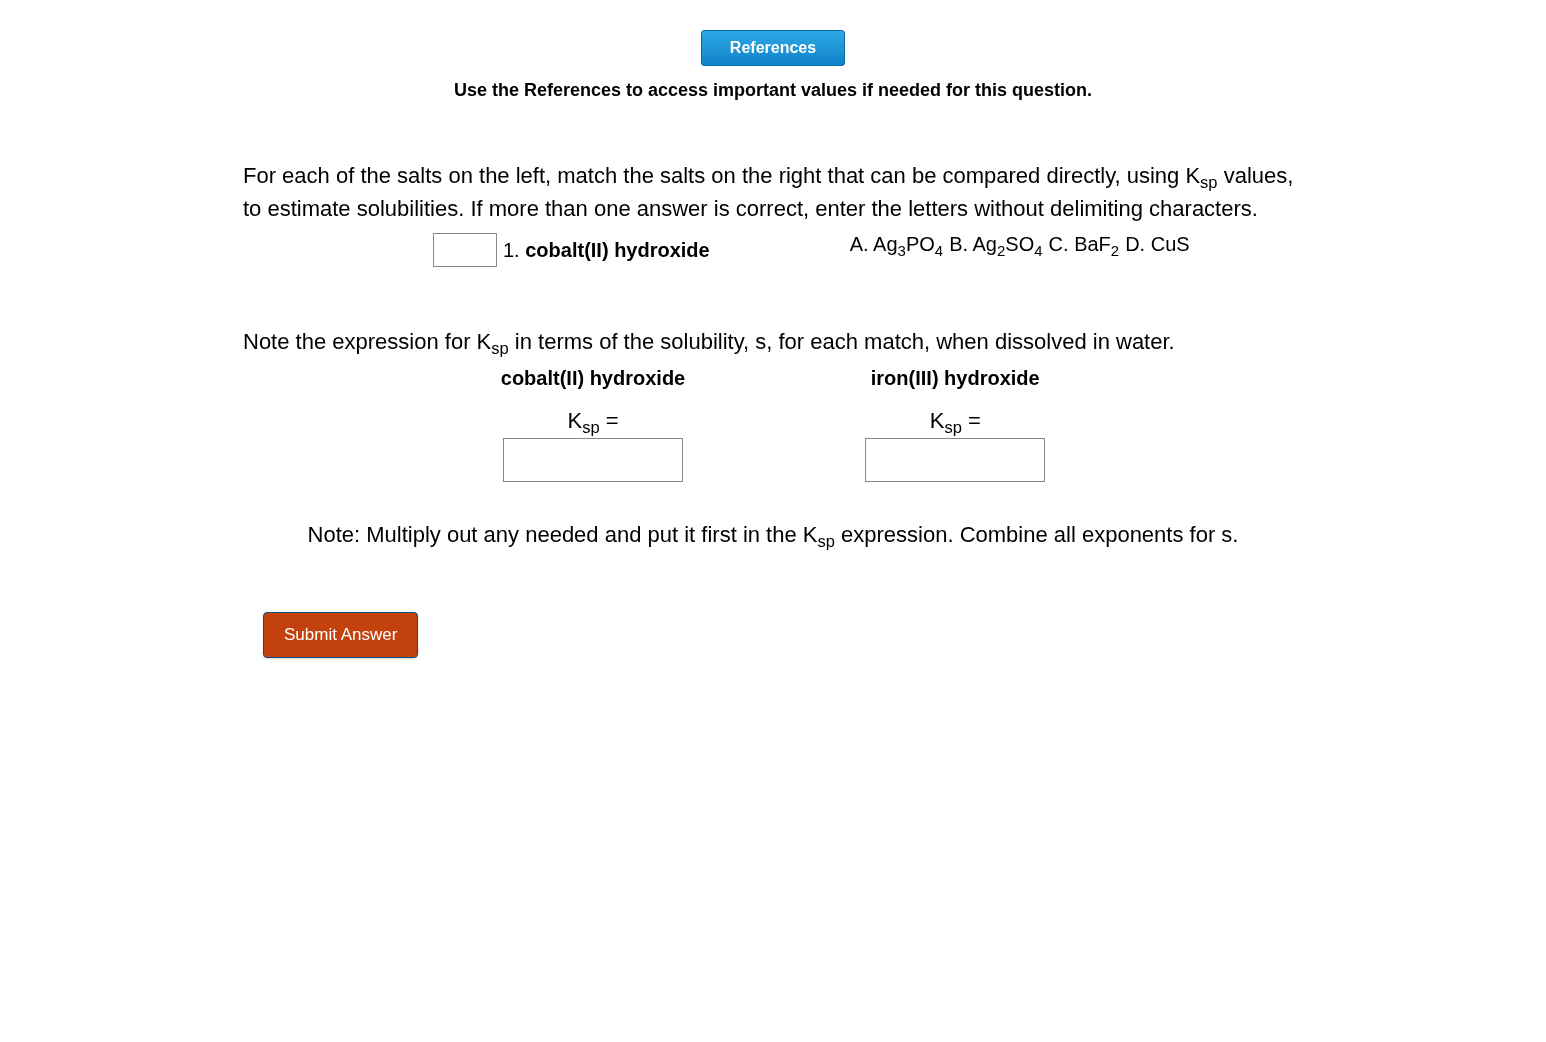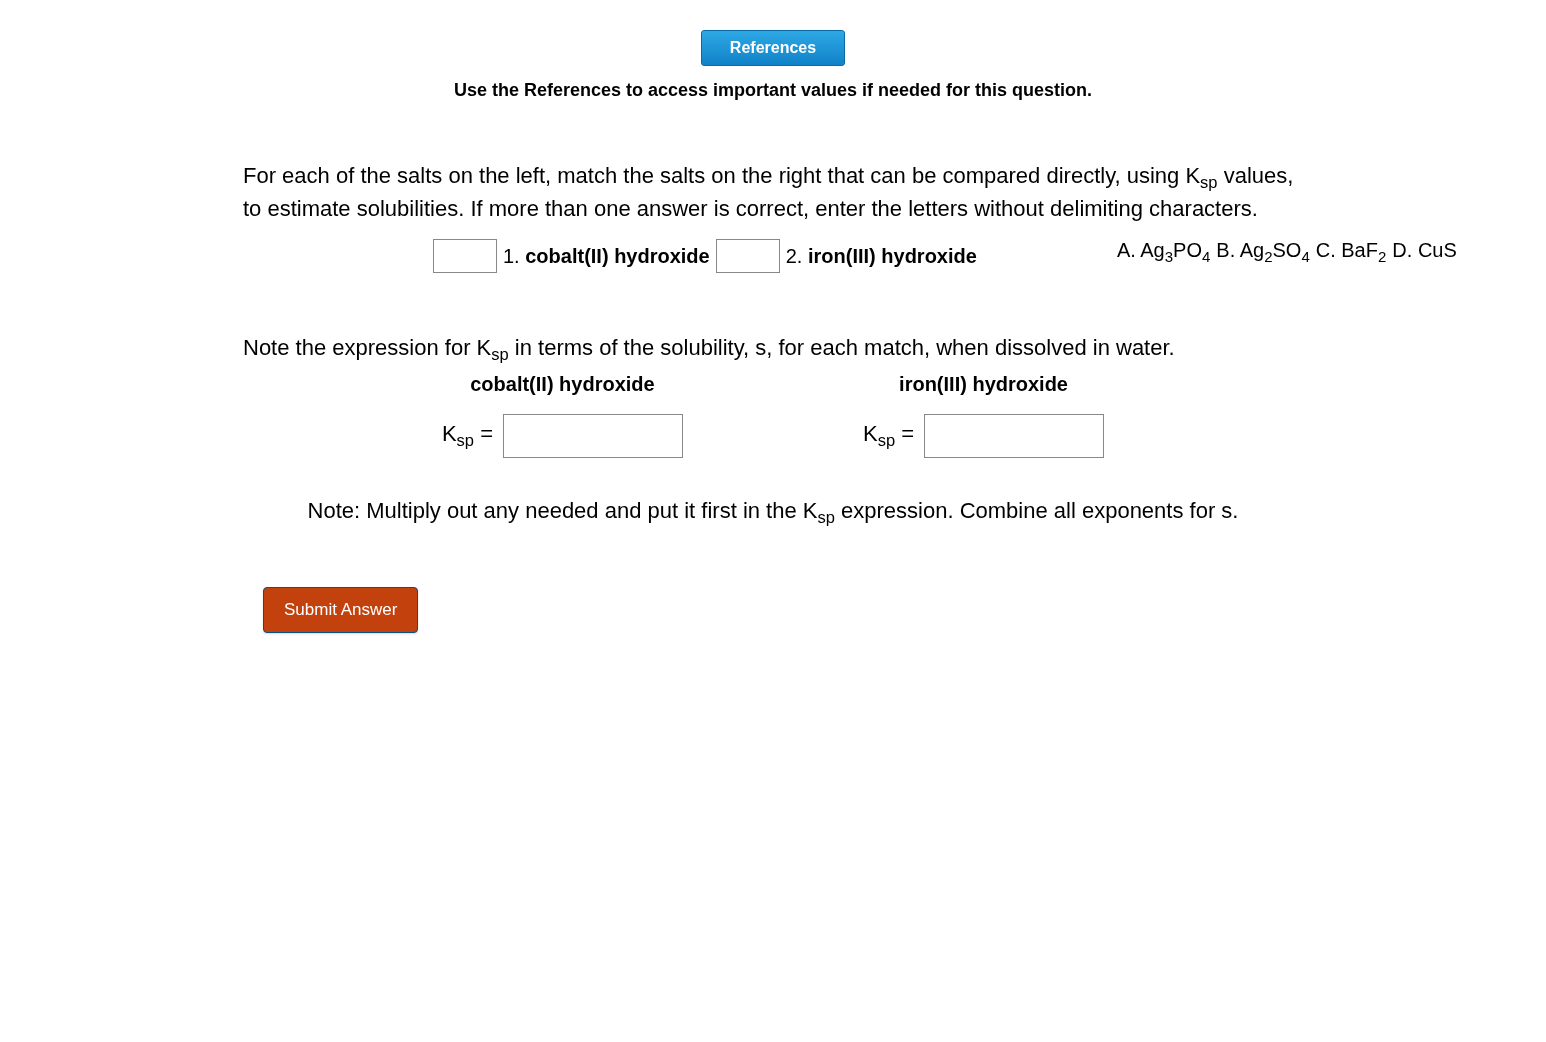--- a/index.html
+++ b/index.html
@@ -30,21 +30,21 @@
       border-radius: 3px;
       cursor: pointer;
       margin-bottom: 14px;
     }
     .references-note {
       font-weight: bold;
       font-size: 18px;
     }
     .question-text {
       line-height: 1.4;
-      margin-bottom: 14px;
+      margin-bottom: 8px;
     }
     .sub { font-size: 0.75em; vertical-align: sub; }
     .match-area {
       display: flex;
       flex-direction: row;
       padding-left: 190px;
       gap: 140px;
       margin-bottom: 60px;
     }
     .left-col, .right-col {
@@ -92,22 +92,23 @@
     .ksp-title {
       font-family: Verdana, Geneva, sans-serif;
       font-weight: bold;
       font-size: 20px;
       margin-bottom: 18px;
     }
     .ksp-row {
       display: flex;
       align-items: center;
       justify-content: flex-end;
-      gap: 10px;
+      gap: 1px;
       font-size: 22px;
+      flex-direction: column;
     }
     .ksp-input {
       width: 180px;
       height: 44px;
       border: 1px solid #888;
       font-size: 18px;
       padding: 2px 6px;
     }
     .note {
       text-align: center;
@@ -143,27 +144,20 @@
 
   <div class="match-area">
     <div class="left-col">
       <div class="match-row">
         <input class="match-input" type="text" style="">
         <span class="match-label">
           <span>1.</span>
           <span class="bold">cobalt(II) hydroxide</span>
         </span>
       </div>
-      <div class="match-row">
-        <input class="match-input" type="text" style="">
-        <span class="match-label">
-          <span>2.</span>
-          <span class="bold">iron(III) hydroxide</span>
-        </span>
-      </div>
     </div>
     <div class="right-col">
       <div class="opt-row">
         <span>A.</span>
         <span class="bold formula">
           <span>Ag</span><span class="sub">3</span><span>PO</span><span class="sub">4</span>
         </span>
       </div>
       <div class="opt-row">
         <span>B.</span>

